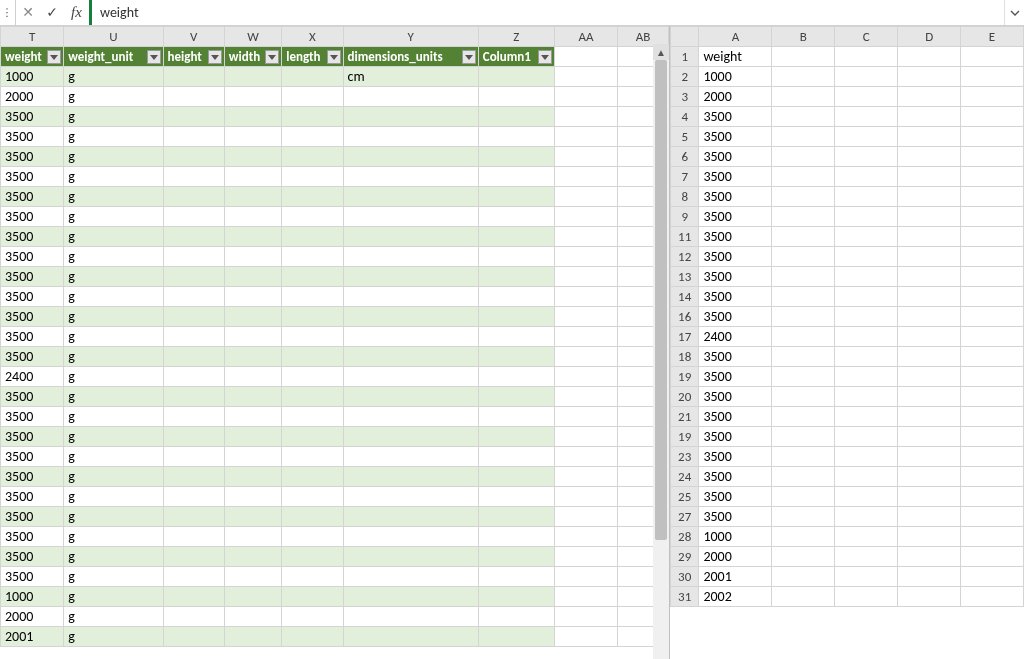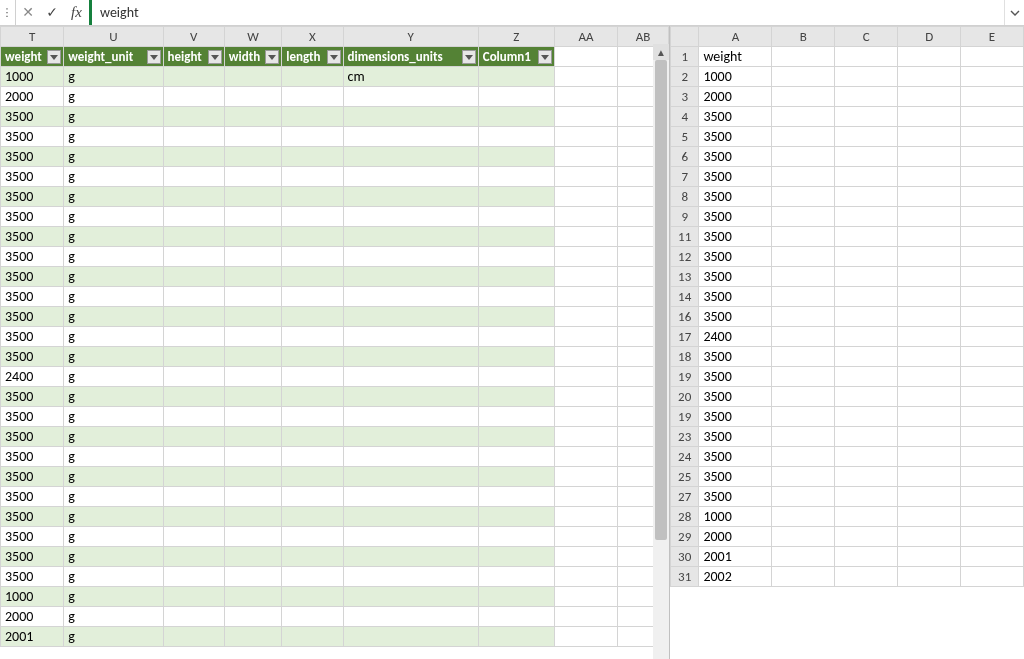--- a/index.html
+++ b/index.html
@@ -557,20 +557,28 @@
             </tr>
             <tr>
               <th class="row-head col-rn">20</th>
               <td class="col-A num">3500</td>
               <td class="col-B"></td>
               <td class="col-C"></td>
               <td class="col-D"></td>
               <td class="col-E"></td>
             </tr>
             <tr>
+              <th class="row-head col-rn">21</th>
+              <td class="col-A num">3500</td>
+              <td class="col-B"></td>
+              <td class="col-C"></td>
+              <td class="col-D"></td>
+              <td class="col-E"></td>
+            </tr>
+            <tr>
               <th class="row-head col-rn">19</th>
               <td class="col-A num">3500</td>
               <td class="col-B"></td>
               <td class="col-C"></td>
               <td class="col-D"></td>
               <td class="col-E"></td>
             </tr>
             <tr>
               <th class="row-head col-rn">23</th>
               <td class="col-A num">3500</td>

